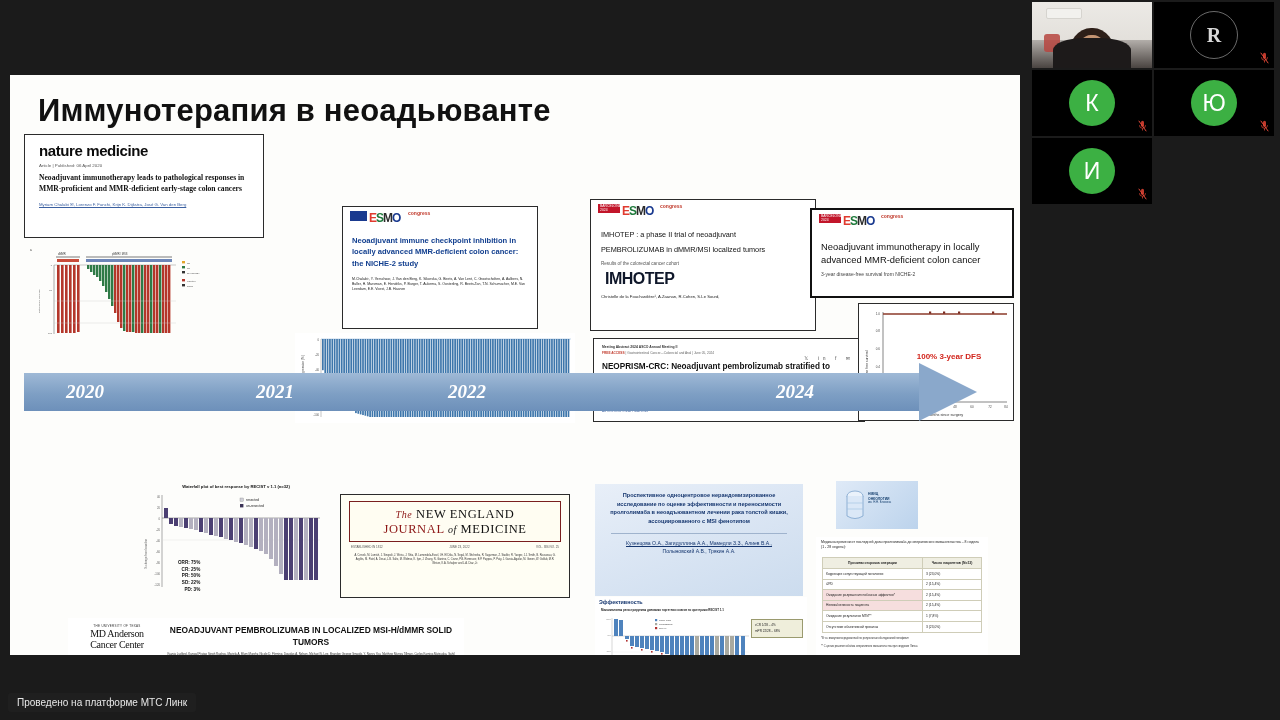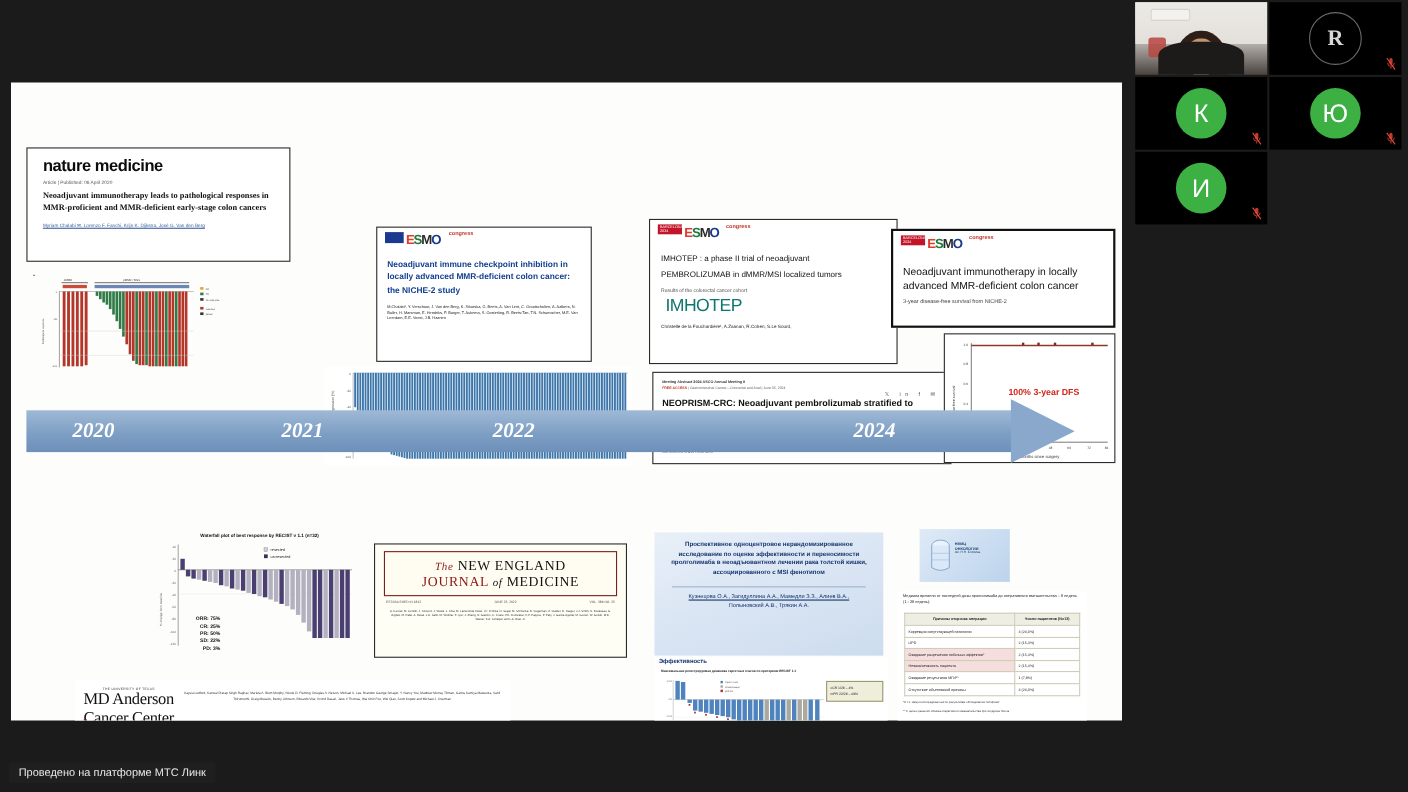--- a/index.html
+++ b/index.html
@@ -31,21 +31,21 @@
   .bcn{display:inline-block;background:#c2152a;color:#fff;font-size:3.4px;line-height:1.15;padding:1px 2px;vertical-align:top;width:22px;height:9px;box-sizing:border-box;}
   .esmo-t{font-size:7.6px;line-height:1.5;color:#123f8f;font-weight:bold;margin:11px 9px 0 9px;}
   .esmo-t-dark{color:#111;font-weight:normal;font-size:9.4px;line-height:1.35;margin:14px 9px 0 9px;}
   .esmo-sub{font-size:5px;color:#444;margin:5px 9px 0 9px;}
   .esmo-auth{font-size:3.5px;line-height:1.45;color:#222;margin:8px 9px 0 9px;}
 
   
   #imhotep-card{left:580px;top:124px;width:226px;height:132px;}
   .imh-l1{font-size:7.3px;color:#111;margin:12px 10px 0 10px;line-height:1.75;}
   .imh-sub{font-size:4.6px;color:#555;margin:4px 10px 0 10px;}
-  .imh-logo{font-weight:normal;font-size:16px;color:#0f766e;margin:4px 0 0 14px;letter-spacing:-.5px;}
+  .imh-logo{font-weight:bold;font-size:16px;color:#0f172a;margin:4px 0 0 14px;letter-spacing:-.5px;}
   .imh-auth{font-size:4.2px;color:#222;margin:6px 10px 0 10px;}
 
   
   #niche3-card{left:800px;top:133px;width:204px;height:90px;}
 
   
   #neoprism-card{left:583px;top:263px;width:272px;height:84px;}
   .np-h{font-size:3.4px;color:#333;font-weight:bold;margin:6px 0 0 8px;}
   .np-oa{font-size:3.2px;margin:2px 0 0 8px;color:#666;}
   .np-oa b{color:#c0392b;}
@@ -96,21 +96,21 @@
   table.rt{width:160px;margin:6px auto 0 auto;border-collapse:collapse;font-size:3.3px;}
   table.rt th{background:#efeee2;border:.5px solid #cfcdb8;color:#222;font-size:3.4px;padding:3px 2px;line-height:1.3;}
   table.rt td{border:.5px solid #cfcdb8;padding:2.6px 3px;color:#222;vertical-align:top;line-height:1.35;}
   table.rt td.v{width:52px;}
   .rt-foot{font-size:2.6px;color:#333;margin:4px 5px 0 5px;line-height:1.6;}
   .hl{background:#f6dede;}
 
   
   #mdacc{left:58px;top:543px;width:396px;height:72px;background:#fff;}
   .md-uni{font-size:3px;color:#333;letter-spacing:.3px;}
-  .md-name{font-family:"Liberation Serif",serif;font-size:15px;color:#111;letter-spacing:-.3px;}
+  .md-name{font-family:"Liberation Serif",serif;font-size:10px;color:#111;letter-spacing:-.3px;}
   .md-strike{position:relative;display:inline-block;}
   .md-strike:after{content:"";position:absolute;left:0;right:38px;top:52%;height:1.2px;background:#b01b2e;}
   .md-t{font-size:8.4px;font-weight:bold;text-align:center;color:#111;line-height:1.45;}
   .md-a{font-size:2.9px;text-align:center;color:#333;line-height:1.55;margin-top:4px;}
 
   
   #video-rail{position:absolute;left:1032px;top:2px;width:246px;height:212px;}
   .vtile{position:absolute;background:#000;overflow:hidden;}
   .avatar{position:absolute;left:50%;top:50%;transform:translate(-50%,-50%);width:46px;height:46px;border-radius:50%;background:#3cb043;color:#fff;font-size:23px;display:flex;align-items:center;justify-content:center;}
   .mic-off{position:absolute;right:5px;bottom:4px;width:9px;height:12px;}
@@ -126,20 +126,21 @@
   
   #watermark{position:absolute;left:8px;top:693px;background:rgba(32,32,32,.92);color:#e8e8e8;font-size:10px;padding:4px 9px;border-radius:3px;}
 </style>
 </head>
 <body>
 
 <div id="app">
 
   <div id="slide">
 
+    <div id="slide-title">Иммунотерапия в неоадьюванте</div>
 
     <div class="box bd" id="nature-card">
       <div class="nm-logo">nature medicine</div>
       <div class="nm-meta">Article | Published: 06 April 2020</div>
       <div class="nm-title">Neoadjuvant immunotherapy leads to pathological responses in MMR-proficient and MMR-deficient early-stage colon cancers</div>
       <div class="nm-auth">Myriam Chalabi ✉, Lorenzo F. Fanchi, Krijn K. Dijkstra, José G. Van den Berg</div>
     </div>
 
     <div class="box" id="nm-chart" style="left:14px;top:168px;width:258px;height:96px;background:transparent;">
       <svg width="258" height="96" viewBox="0 0 258 96">
@@ -631,20 +632,21 @@
     </div>
 
     <div class="box" id="mdacc">
       <div style="position:absolute;left:4px;top:6px;width:90px;text-align:center">
         <div class="md-uni">THE UNIVERSITY OF TEXAS</div>
         <div class="md-name"><span>MD Anderson</span></div>
         <div class="md-name"><span class="md-strike">Cancer</span> <span>Center</span></div>
 
       </div>
       <div style="position:absolute;left:98px;top:6px;right:8px">
+        <div class="md-t">NEOADJUVANT PEMBROLIZUMAB IN LOCALIZED MSI-H/dMMR SOLID TUMORS</div>
         <div class="md-a">Kaysia Ludford, Kanwal Pratap Singh Raghav, Mariela A. Blum Murphy, Nicole D. Fleming, Douglas A. Nelson, Michael S. Lee, Brandon George Smaglo, Y. Nancy You, Matthew Murray Tillman, Carlos Kamiya Matsuoka, Sahil Thirumurthi, Craig Messick, Benny Johnson, Eduardo Vilar, Arvind Dasari, Jane V Thomas, Wai Chin Foo, Wei Qiao, Scott Kopetz and Michael J. Overman</div>
 
       </div>
     </div>
 
   </div>
 
   <div id="video-rail">
 
     <div class="vtile" id="selfcam" style="left:0;top:0;width:120px;height:66px;">

